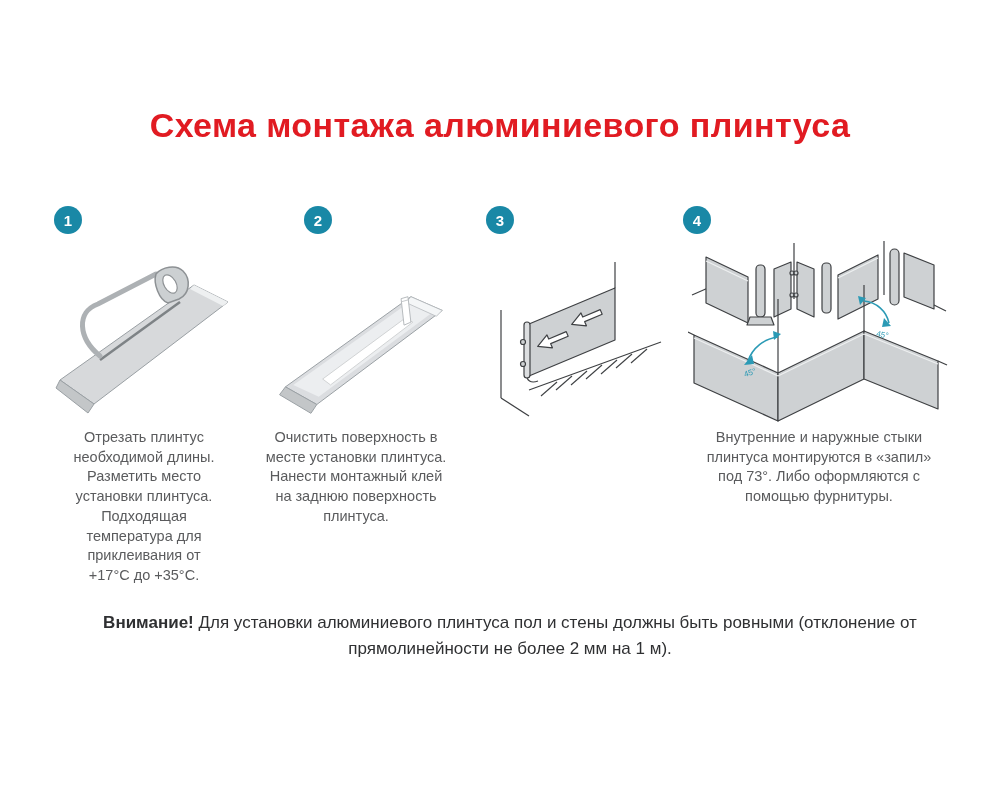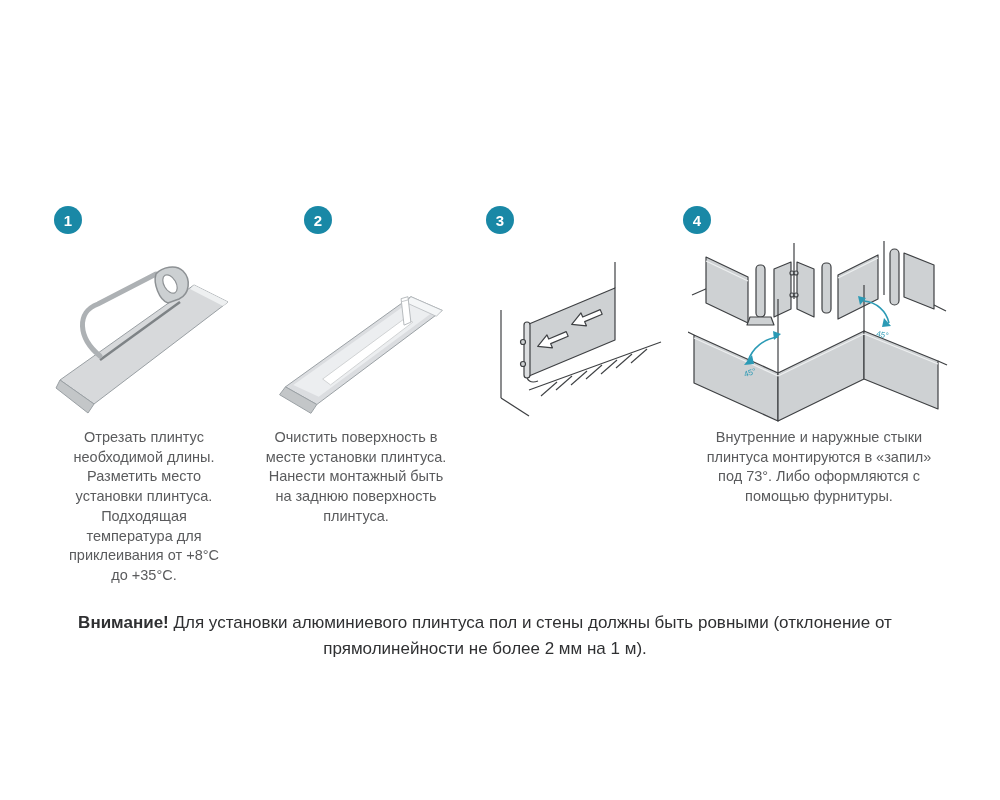--- a/index.html
+++ b/index.html
@@ -37,78 +37,79 @@
   }
   .step-text{
     text-align:center;font-size:14.5px;line-height:1.36;color:#5a5b5d;
     margin:0 auto;
   }
   .step-1 .step-text{max-width:152px;}
   .step-2 .step-text{max-width:192px;}
   .step-3 .step-text{max-width:218px;}
   .step-4 .step-text{max-width:242px;}
   .warning{
-    position:absolute;top:610px;left:35px;width:900px;
+    position:absolute;top:610px;left:60px;width:900px;
     text-align:center;font-size:17px;line-height:1.55;color:#2f3032;
   }
   .warning .w-label{font-weight:700;}
   svg{display:block;}
   .outline{stroke:#3e4043;stroke-width:1.2;stroke-linejoin:round;}
   .panel{fill:#ced1d3;}
   .soft{stroke:#9aa0a4;stroke-width:1;stroke-linejoin:round;}
   .teal-line{stroke:#2b9ab5;fill:none;stroke-width:1.6;}
   .teal-fill{fill:#2b9ab5;}
   .teal-text{fill:#2b9ab5;font-size:8px;font-family:"Liberation Sans",sans-serif;}
 </style>
 </head>
 <body>
 
 <div class="canvas">
 
+  <div class="page-title">Схема монтажа алюминиевого плинтуса</div>
 
   <div class="steps-row">
 
     <div class="step step-1">
       <div class="badge">1</div>
       <div class="illus">
         <svg width="200" height="182" viewBox="0 0 200 182">
           <g>
             <polygon class="soft" points="16,140 150,45 184,62 50,164" fill="#d7d9db"></polygon>
             <polygon points="150,45 184,62 179,66 146,49" fill="#eef0f1"></polygon>
             <polygon class="soft" points="16,140 50,164 44,173 12,148" fill="#c3c6c8"></polygon>
           </g>
           <g>
             <line x1="56" y1="120" x2="136" y2="62" stroke="#7e8386" stroke-width="2.5"></line>
             <path d="M56,116 C34,98 32,72 54,64 L112,34" fill="none" stroke="#adb1b4" stroke-width="5" stroke-linecap="round"></path>
             <path d="M112,34 C118,27 132,24 139,31 C147,39 146,54 135,59 L124,63 C115,60 109,43 112,34 Z" fill="#ccd0d2" stroke="#8d9194" stroke-width="1.5"></path>
             <ellipse cx="126" cy="44" rx="6" ry="10" fill="#ffffff" stroke="#8d9194" stroke-width="1.2" transform="rotate(-30 126 44)"></ellipse>
           </g>
         </svg>
       </div>
-      <p class="step-text">Отрезать плинтус необходимой длины. Разметить место установки плинтуса. Подходящая температура для приклеивания от +8°С до +35°С.</p>
+      <p class="step-text">Отрезать плинтус необходимой длины. Разметить место установки плинтуса. Подходящая температура для приклеивания от +17°С до +35°С.</p>
     </div>
 
     <div class="step step-2">
       <div class="badge">2</div>
       <div class="illus">
         <svg width="196" height="182" viewBox="0 0 200 182">
           <g>
             <polygon class="soft" points="28,148 156,56 188,70 60,166" fill="#dbdde0"></polygon>
             <polygon points="36,146 154,62 178,72 62,158" fill="#eceef0"></polygon>
             <polygon points="156,56 188,70 182,76 151,62" fill="#f4f6f7" stroke="#b5b9bc" stroke-width="0.8"></polygon>
             <polygon class="soft" points="28,148 60,166 54,175 22,156" fill="#c3c6c8"></polygon>
           </g>
           <g>
             <polygon points="66,140 150,78 158,82 74,146" fill="#ffffff" stroke="#c6c9cb" stroke-width="0.8"></polygon>
             <path d="M146,58 L153,56 L156,82 L149,85 Z" fill="#ffffff" stroke="#b5b9bc" stroke-width="1"></path>
             <line x1="147" y1="61" x2="154" y2="59" stroke="#b5b9bc" stroke-width="0.8"></line>
           </g>
         </svg>
       </div>
-      <p class="step-text">Очистить поверхность в месте установки плинтуса. Нанести монтажный быть на заднюю поверхность плинтуса.</p>
+      <p class="step-text">Очистить поверхность в месте установки плинтуса. Нанести монтажный клей на заднюю поверхность плинтуса.</p>
     </div>
 
     <div class="step step-3">
       <div class="badge">3</div>
       <div class="illus">
         <svg width="200" height="182" viewBox="0 0 200 182">
           <g>
             <path d="M30,70 V158" fill="none" class="outline" stroke-width="1.5"></path>
             <path d="M30,158 L58,176" fill="none" class="outline" stroke-width="1.5"></path>
             <path d="M58,150 L190,102" fill="none" class="outline"></path>

